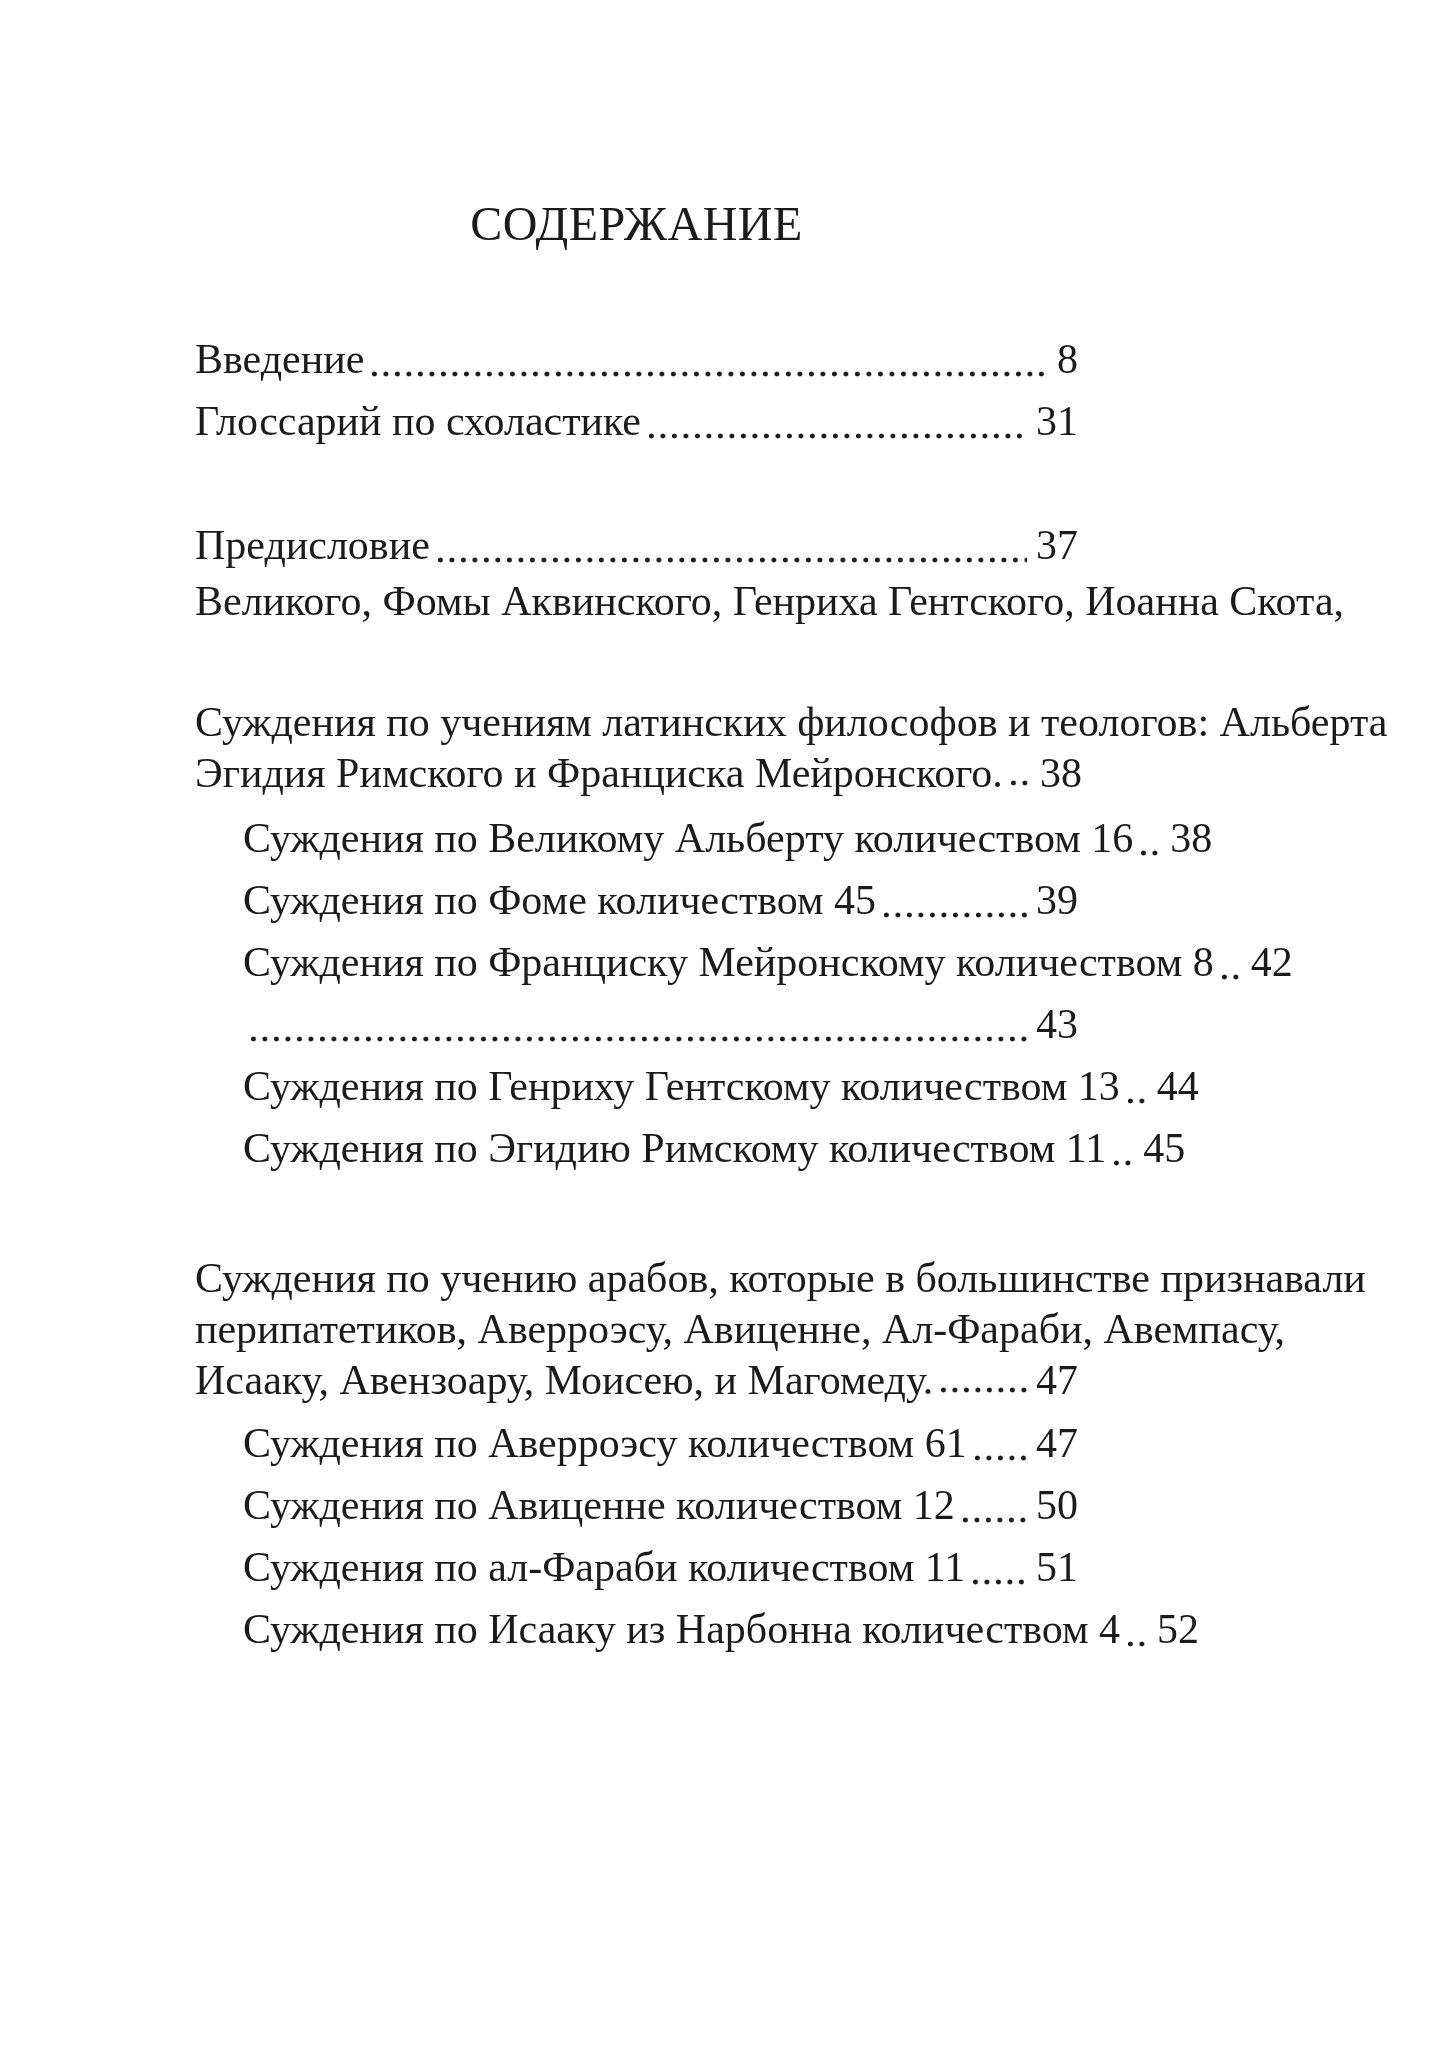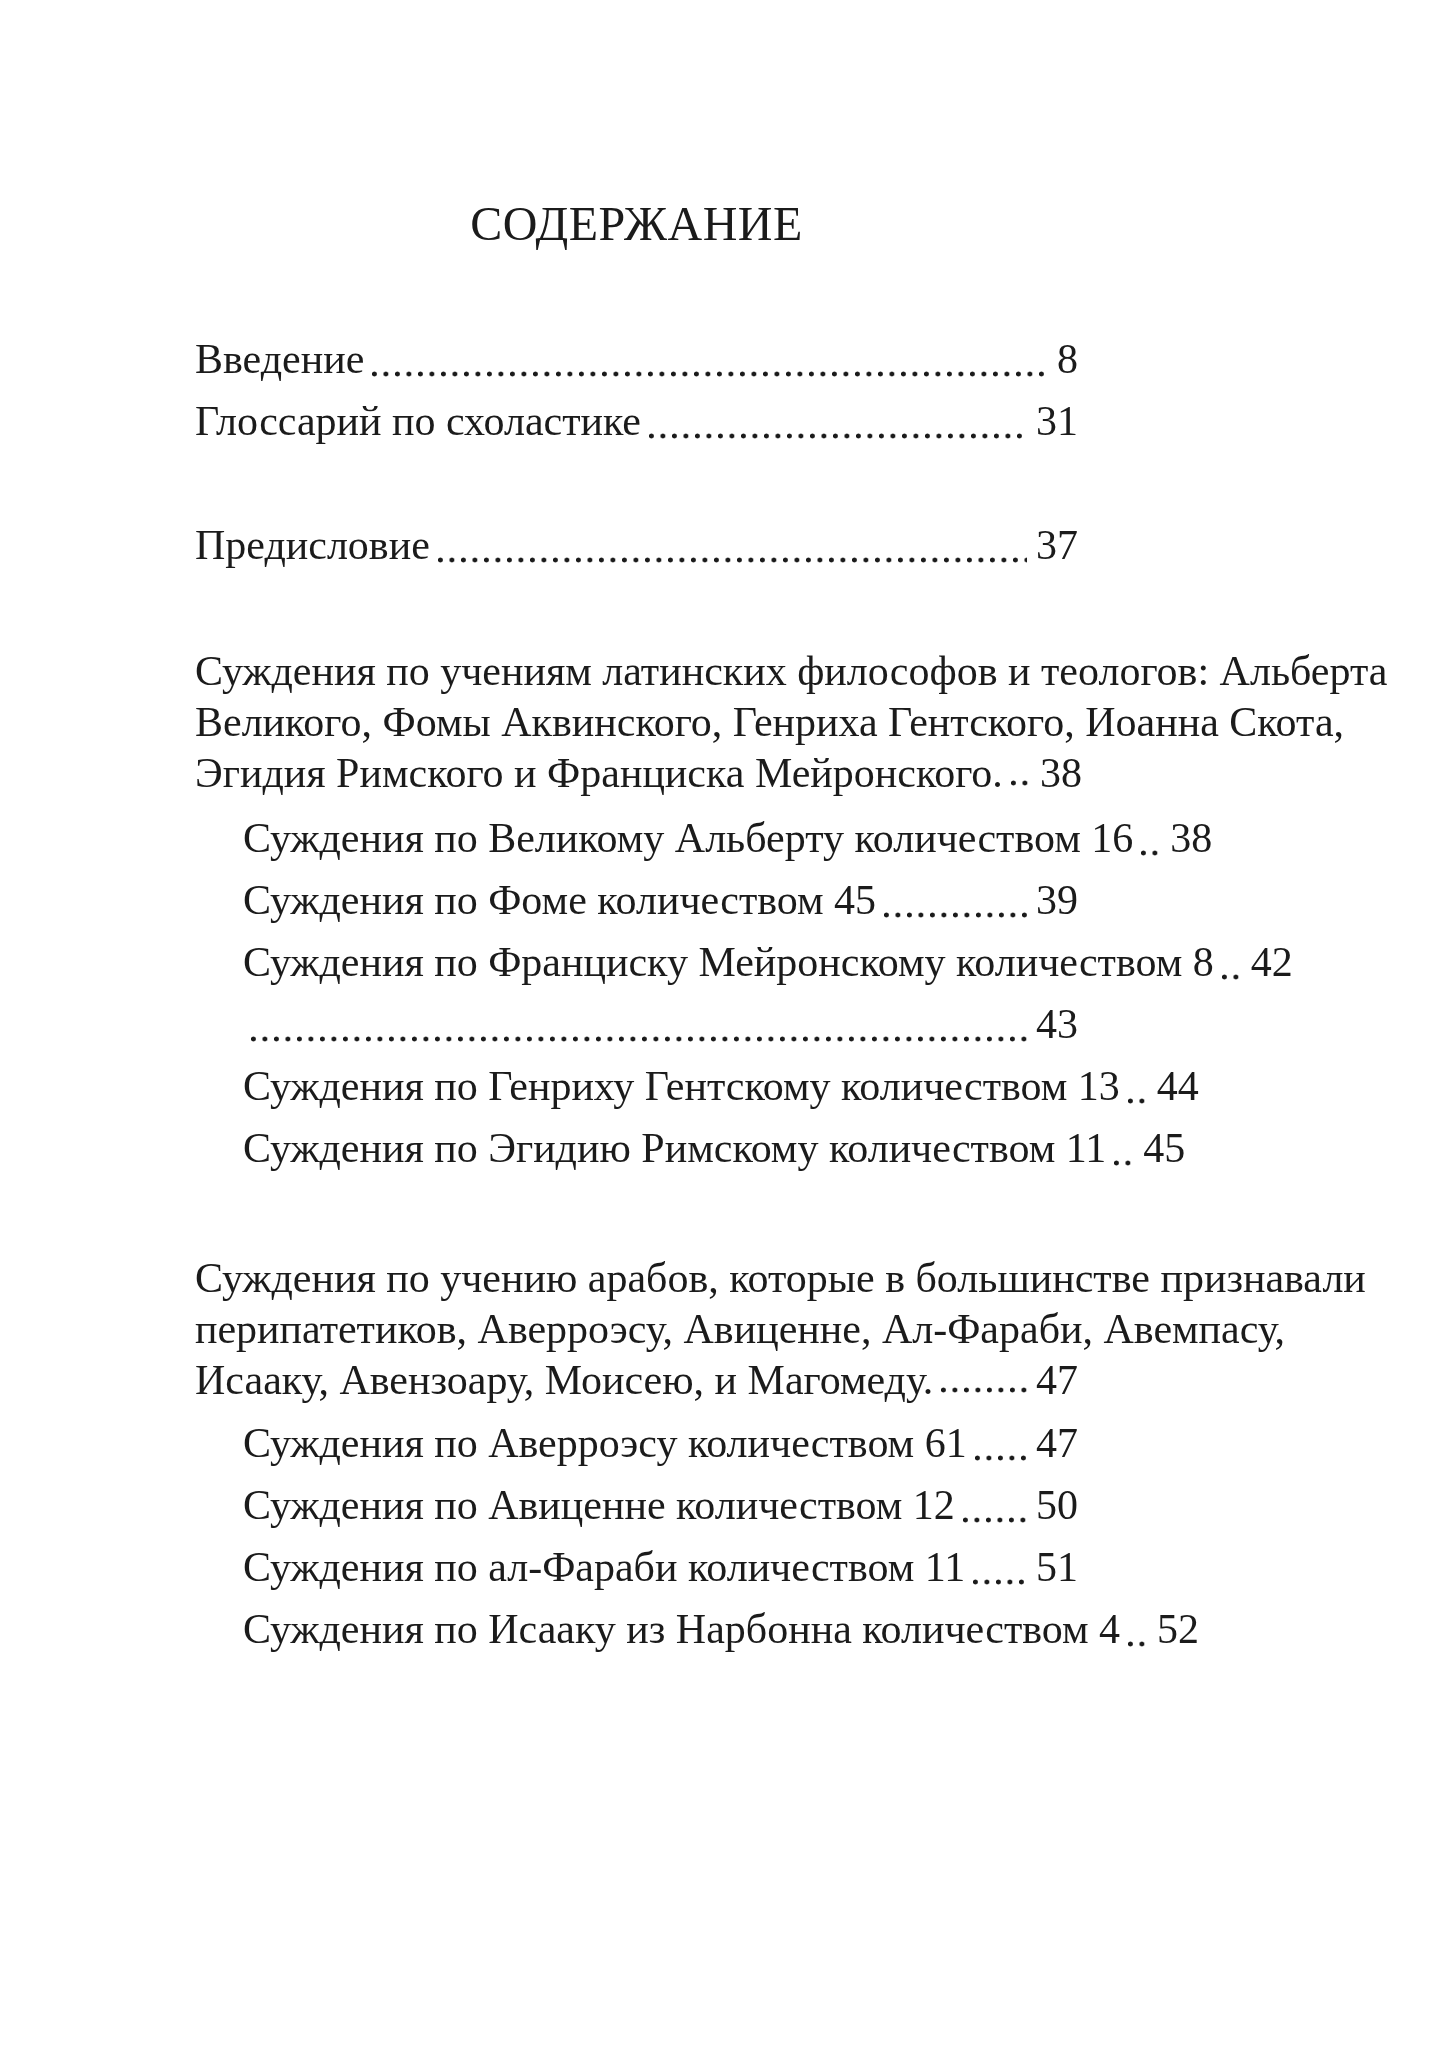--- a/index.html
+++ b/index.html
@@ -69,25 +69,25 @@
     <span class="leader"></span>
     <span class="pg">31</span>
   </div>
 
   <div class="row g62">
     <span class="t">Предисловие</span>
     <span class="leader"></span>
     <span class="pg">37</span>
   </div>
 
+  <div class="row wrap">
+    <span class="t">Великого, Фомы Аквинского, Генриха Гентского, Иоанна Скота,</span>
+  </div>
   <div class="row wrap g70">
     <span class="t">Суждения по учениям латинских философов и теологов: Альберта</span>
-  </div>
-  <div class="row wrap">
-    <span class="t">Великого, Фомы Аквинского, Генриха Гентского, Иоанна Скота,</span>
   </div>
   <div class="row wrap">
     <span class="t">Эгидия Римского и Франциска Мейронского.</span>
     <span class="leader"></span>
     <span class="pg">38</span>
   </div>
 
   <div class="row ind g8">
     <span class="t">Суждения по Великому Альберту количеством 16</span>
     <span class="leader"></span>

